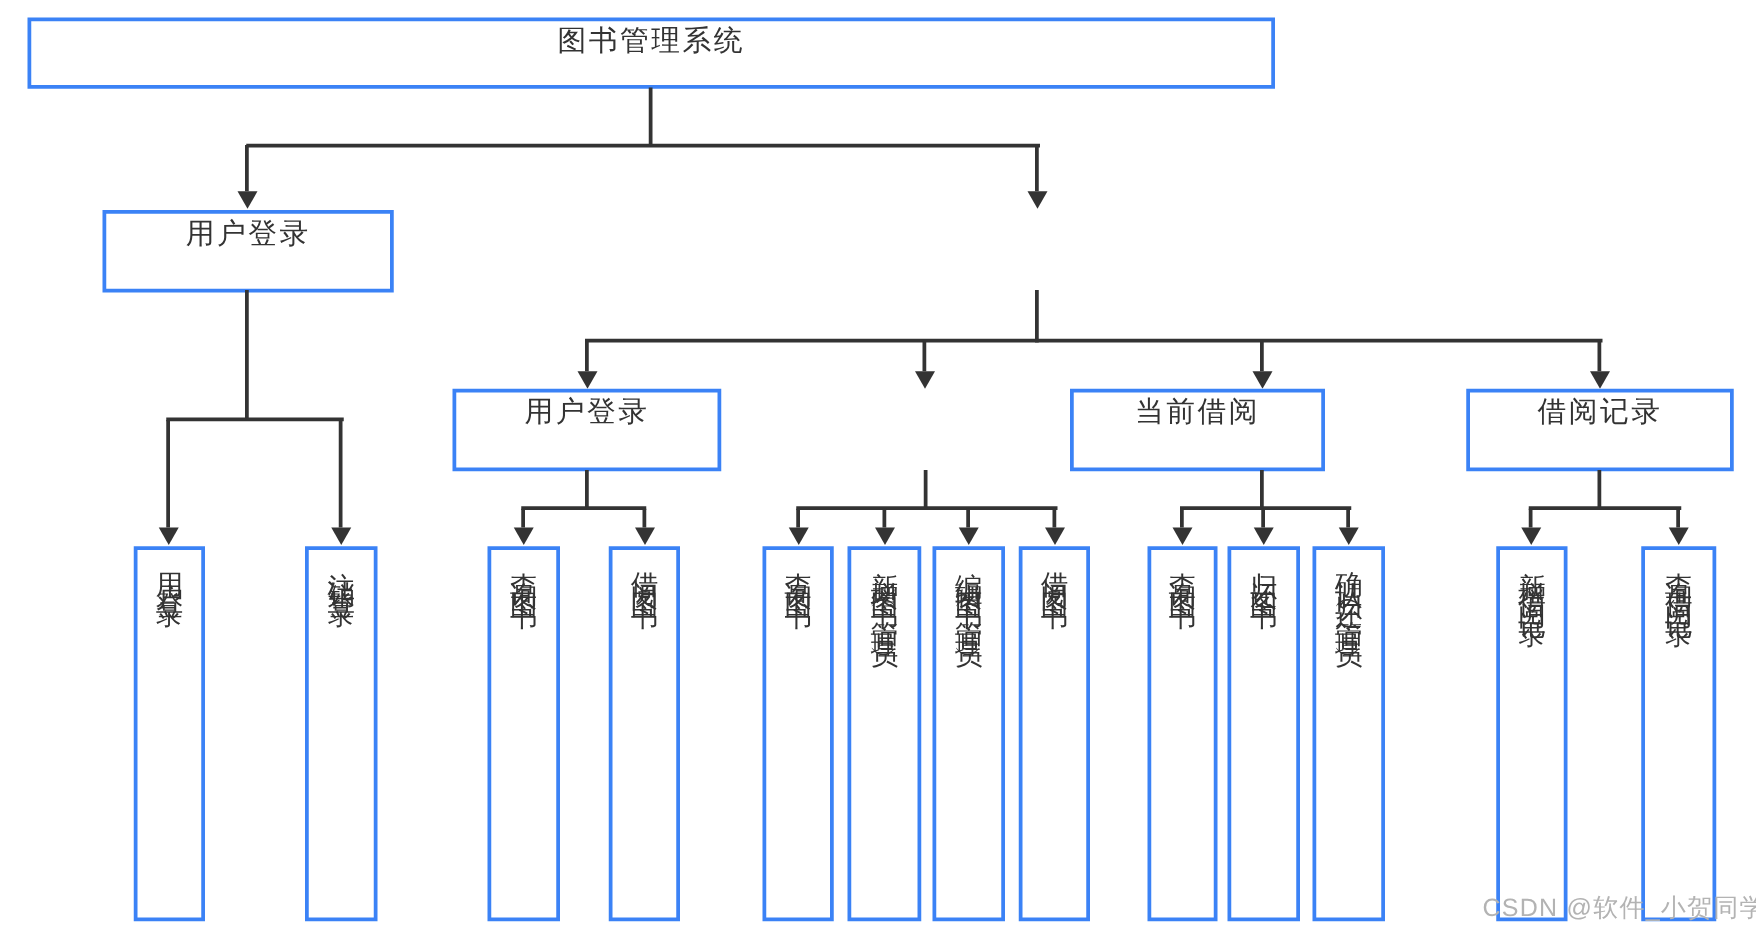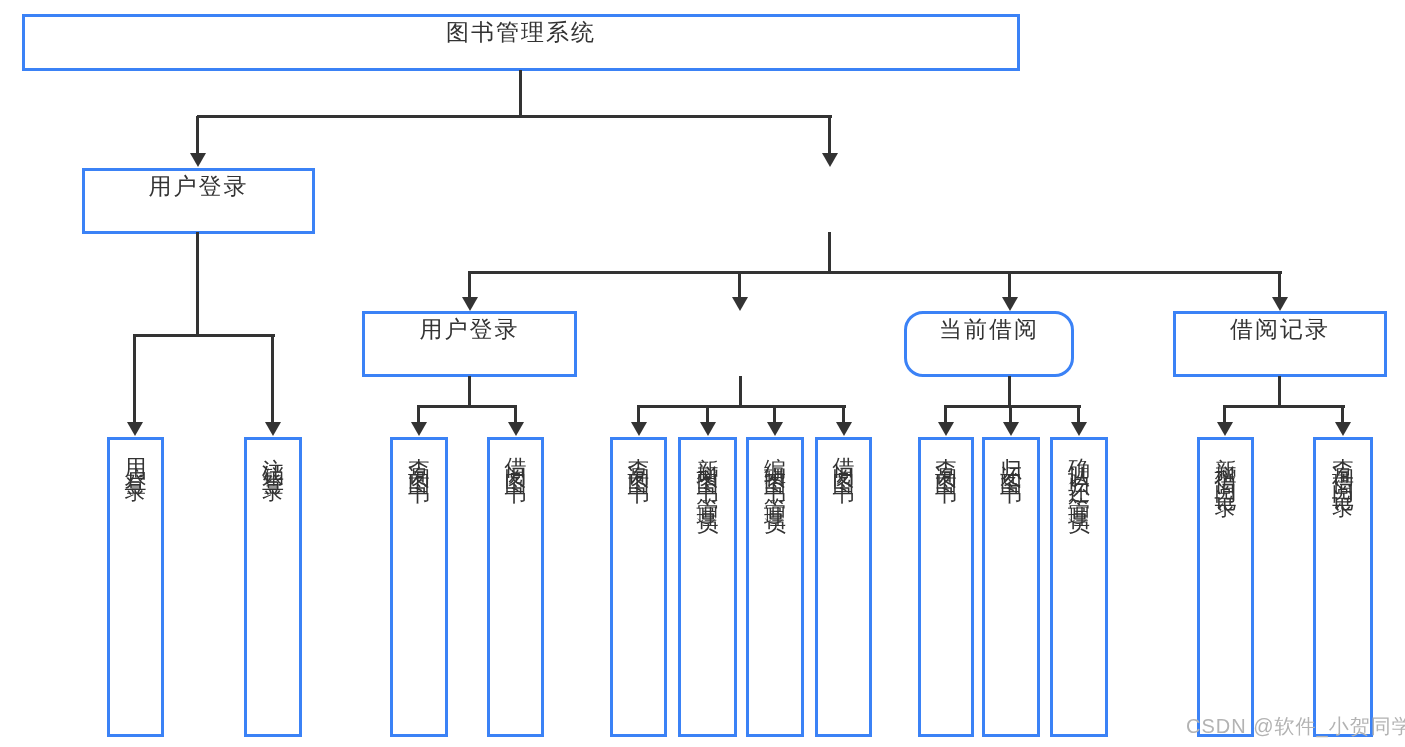--- a/index.html
+++ b/index.html
@@ -57,21 +57,21 @@
   <div class="vline" style="left:828px; top:232px; height:42px;"></div>
   <div class="hline" style="left:468px; top:271px; width:814px;"></div>
   <div class="arr" style="left:468px; top:273px; height:24px;"></div>
   <div class="arr" style="left:738px; top:273px; height:24px;"></div>
   <div class="arr" style="left:1008px; top:273px; height:24px;"></div>
   <div class="arr" style="left:1278px; top:273px; height:24px;"></div>
 
   <div class="box" style="left:362px; top:311px; width:215px; height:66px;">
     <span>用户登录</span>
   </div>
-  <div class="box" style="left:904px; top:311px; width:170px; height:66px;border-radius:19px;">
+  <div class="box" style="left:856px; top:311px; width:204px; height:66px;">
     <span>当前借阅</span>
   </div>
   <div class="box" style="left:1173px; top:311px; width:214px; height:66px;">
     <span>借阅记录</span>
   </div>
 
   <div class="vline" style="left:468px; top:376px; height:31px;"></div>
   <div class="hline" style="left:417px; top:405px; width:100px;"></div>
   <div class="arr" style="left:417px; top:407px; height:15px;"></div>
   <div class="arr" style="left:514px; top:407px; height:15px;"></div>

